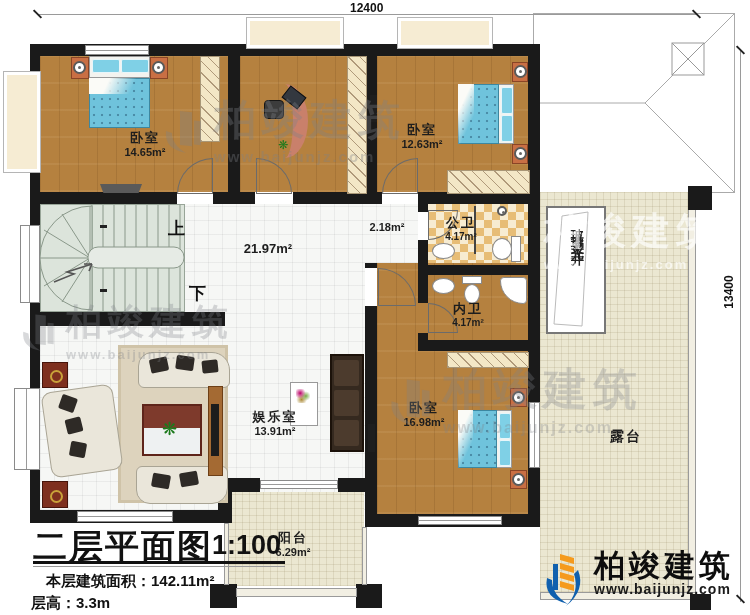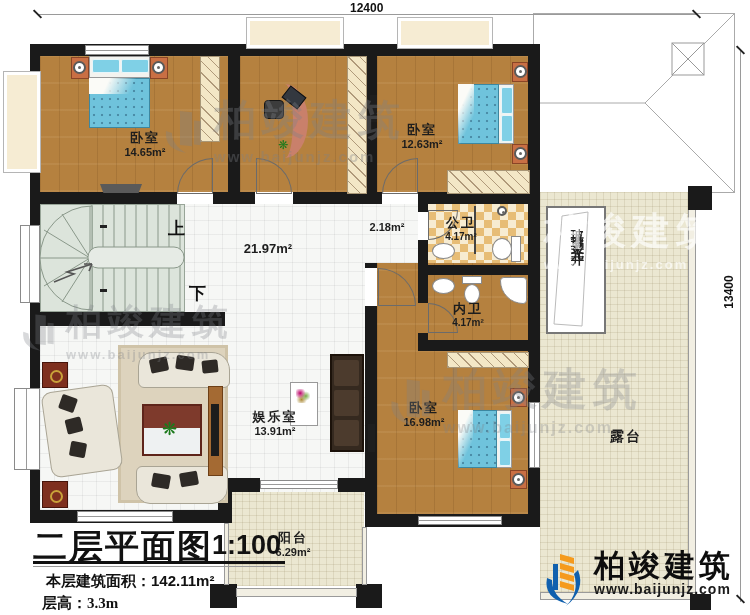--- a/index.html
+++ b/index.html
@@ -352,21 +352,21 @@
       <div class="u" style="font-size:13px;">www.baijunjz.com</div>
       </div>
   </div>
 
   <div id="titleblock">
     <div class="a t1" style="left:33px;top:524px;">二层平面图</div>
     <div class="a sc" style="left:212px;top:530px;">1:100</div>
     <div class="a" style="left:33px;top:561px;width:252px;height:3px;background:#111;"></div>
     <div class="a" style="left:33px;top:566px;width:252px;height:1px;background:#999;"></div>
     <div class="a ln" style="left:46px;top:572px;">本层建筑面积：142.11m²</div>
-    <div class="a ln" style="left:42px;top:594px;font-family:Liberation Serif, serif;">层高：3.3m</div>
+    <div class="a ln" style="left:31px;top:594px;">层高：3.3m</div>
   </div>
 
   <div id="logo" class="a" style="left:540px;top:550px;display:flex;align-items:flex-start;gap:8px;">
     <svg width="46" height="58" viewBox="0 0 46 58">
       <path d="M7 28 Q3 48 28 54 Q12 45 12 30 Z" fill="#1060ae"></path>
       <path d="M38 20 Q46 40 26 56 Q40 42 34 24 Z" fill="#1060ae"></path>
       <g fill="#f59a1d">
         <polygon points="20,4 34,8 34,14 20,10"></polygon>
         <polygon points="20,13 34,17 34,23 20,19"></polygon>
         <polygon points="20,22 34,26 34,32 20,28"></polygon>

